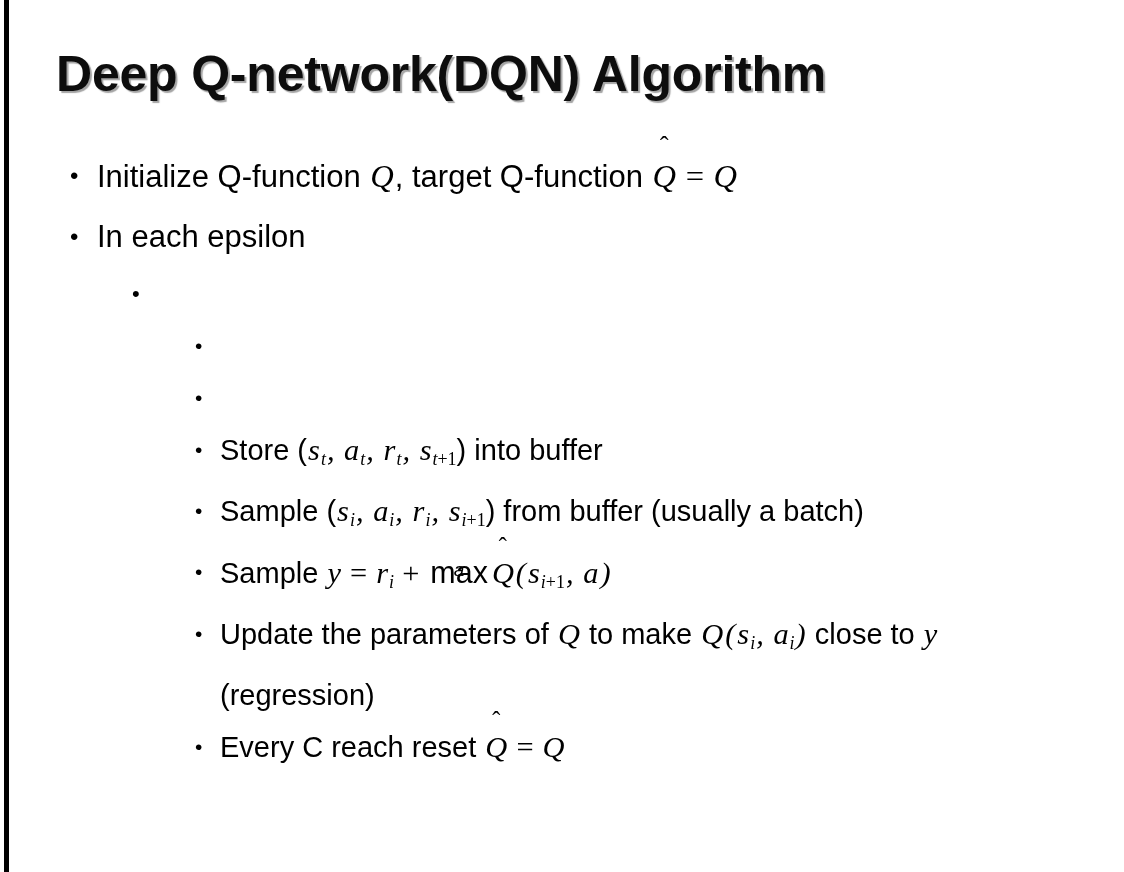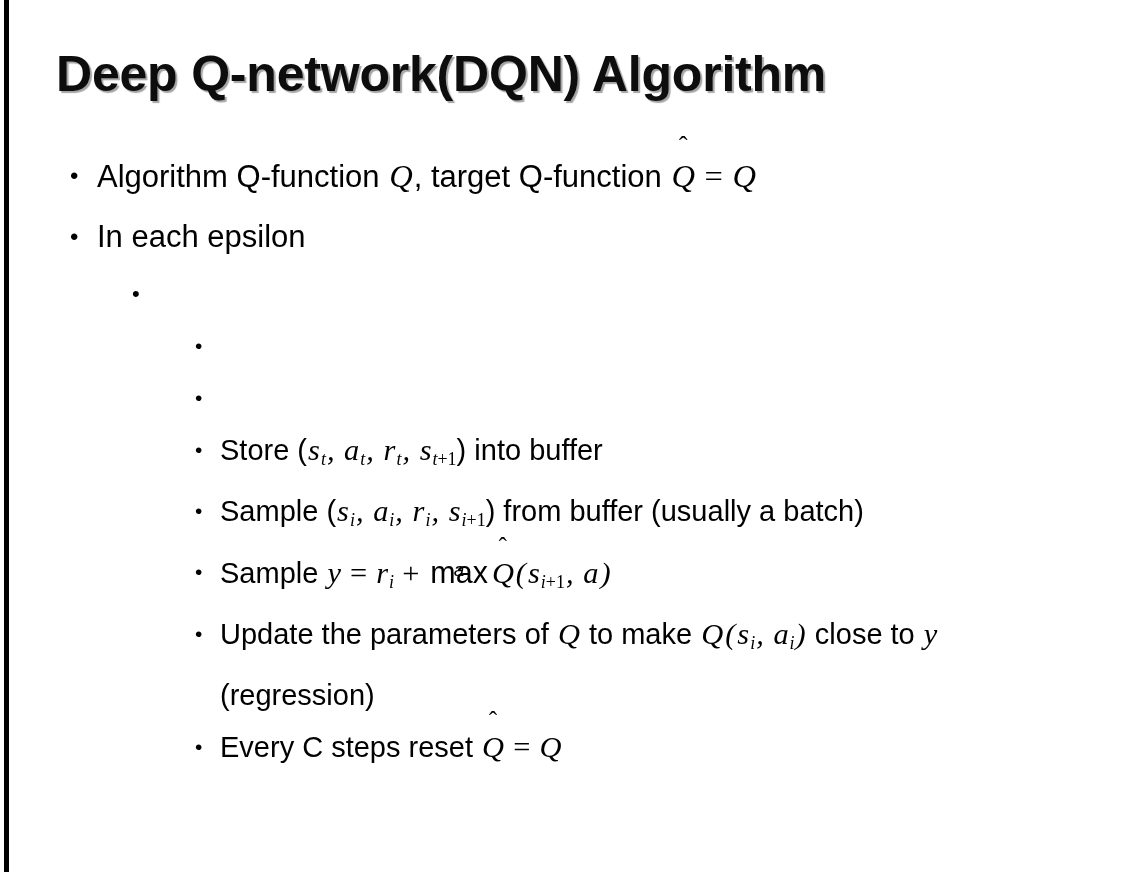--- a/index.html
+++ b/index.html
@@ -155,21 +155,21 @@
 <div class="slide">
 
   <div class="left-rule"></div>
 
   <div class="title">Deep Q-network(DQN) Algorithm</div>
 
   <div class="body-area">
 
     <div class="bullet-line lvl1">
       <span class="dot">•</span>
-      <span class="txt"><span>Algorithm Q-function </span><span class="m">Q</span><span>, target Q-function </span><span class="nowrap"><span class="hat m"><span class="hatmark">̂</span><span>Q</span></span>
+      <span class="txt"><span>Initialize Q-function </span><span class="m">Q</span><span>, target Q-function </span><span class="nowrap"><span class="hat m"><span class="hatmark">̂</span><span>Q</span></span>
           <span class="mup">=</span>
           <span class="m">Q</span></span></span>
     </div>
 
     <div class="bullet-line lvl1">
       <span class="dot">•</span>
       <span class="txt">In each epsilon</span>
     </div>
 
     <div class="bullet-line lvl2">
@@ -203,19 +203,19 @@
         <span class="maxop"><span>max</span><span class="under">a</span></span><span class="nowrap"><span class="hat m"><span class="hatmark">̂</span><span>Q</span></span><span class="m">(</span><span class="m">s</span><span class="msub"><span>i</span><span class="up">+1</span></span><span class="m">, </span><span class="m">a</span><span class="m">)</span></span></span>
     </div>
 
     <div class="bullet-line lvl3">
       <span class="dot">•</span>
       <span class="txt"><span>Update the parameters of </span><span class="m">Q</span><span> to make </span><span class="nowrap"><span class="m">Q</span><span class="m">(</span><span class="m">s</span><span class="msub">i</span><span class="m">, </span><span class="m">a</span><span class="msub">i</span><span class="m">)</span></span><span> close to </span><span class="m">y</span><span> (regression)</span></span>
     </div>
 
     <div class="bullet-line lvl3">
       <span class="dot">•</span>
-      <span class="txt"><span>Every C steps reset </span><span class="nowrap"><span class="hat m"><span class="hatmark">̂</span><span>Q</span></span>
+      <span class="txt"><span>Every C reach reset </span><span class="nowrap"><span class="hat m"><span class="hatmark">̂</span><span>Q</span></span>
           <span class="mup">=</span>
           <span class="m">Q</span></span></span>
     </div>
 
   </div>
 </div>
 
 </body></html>

